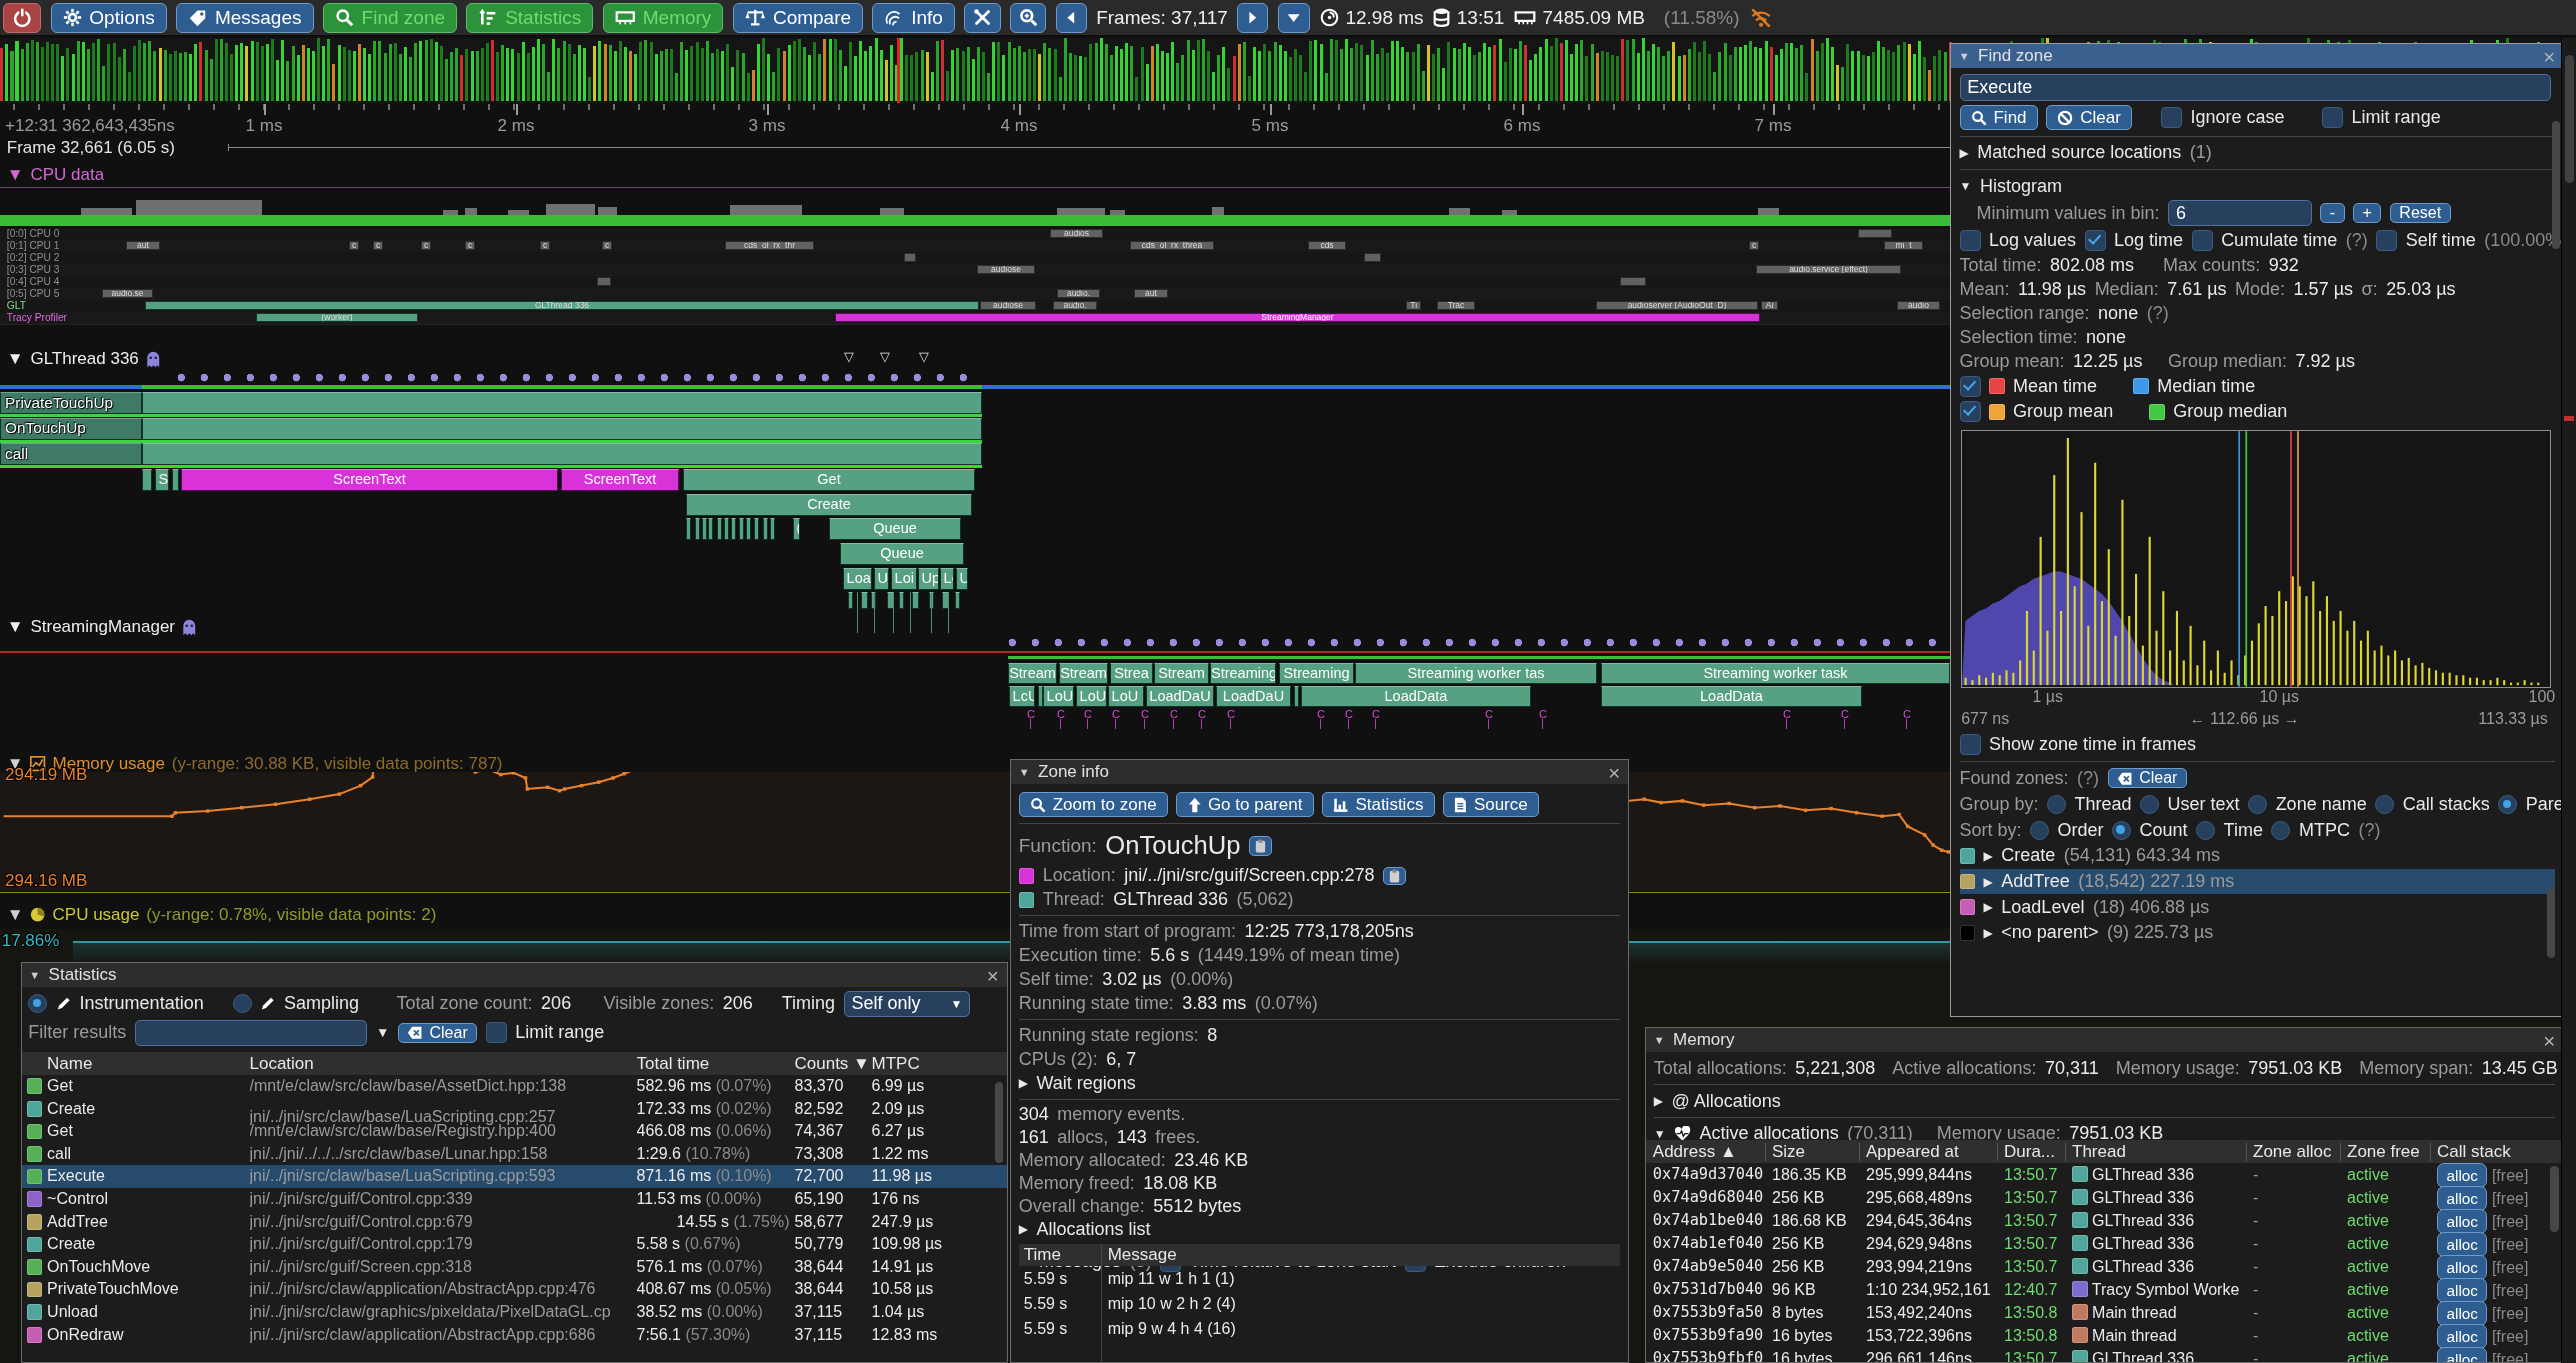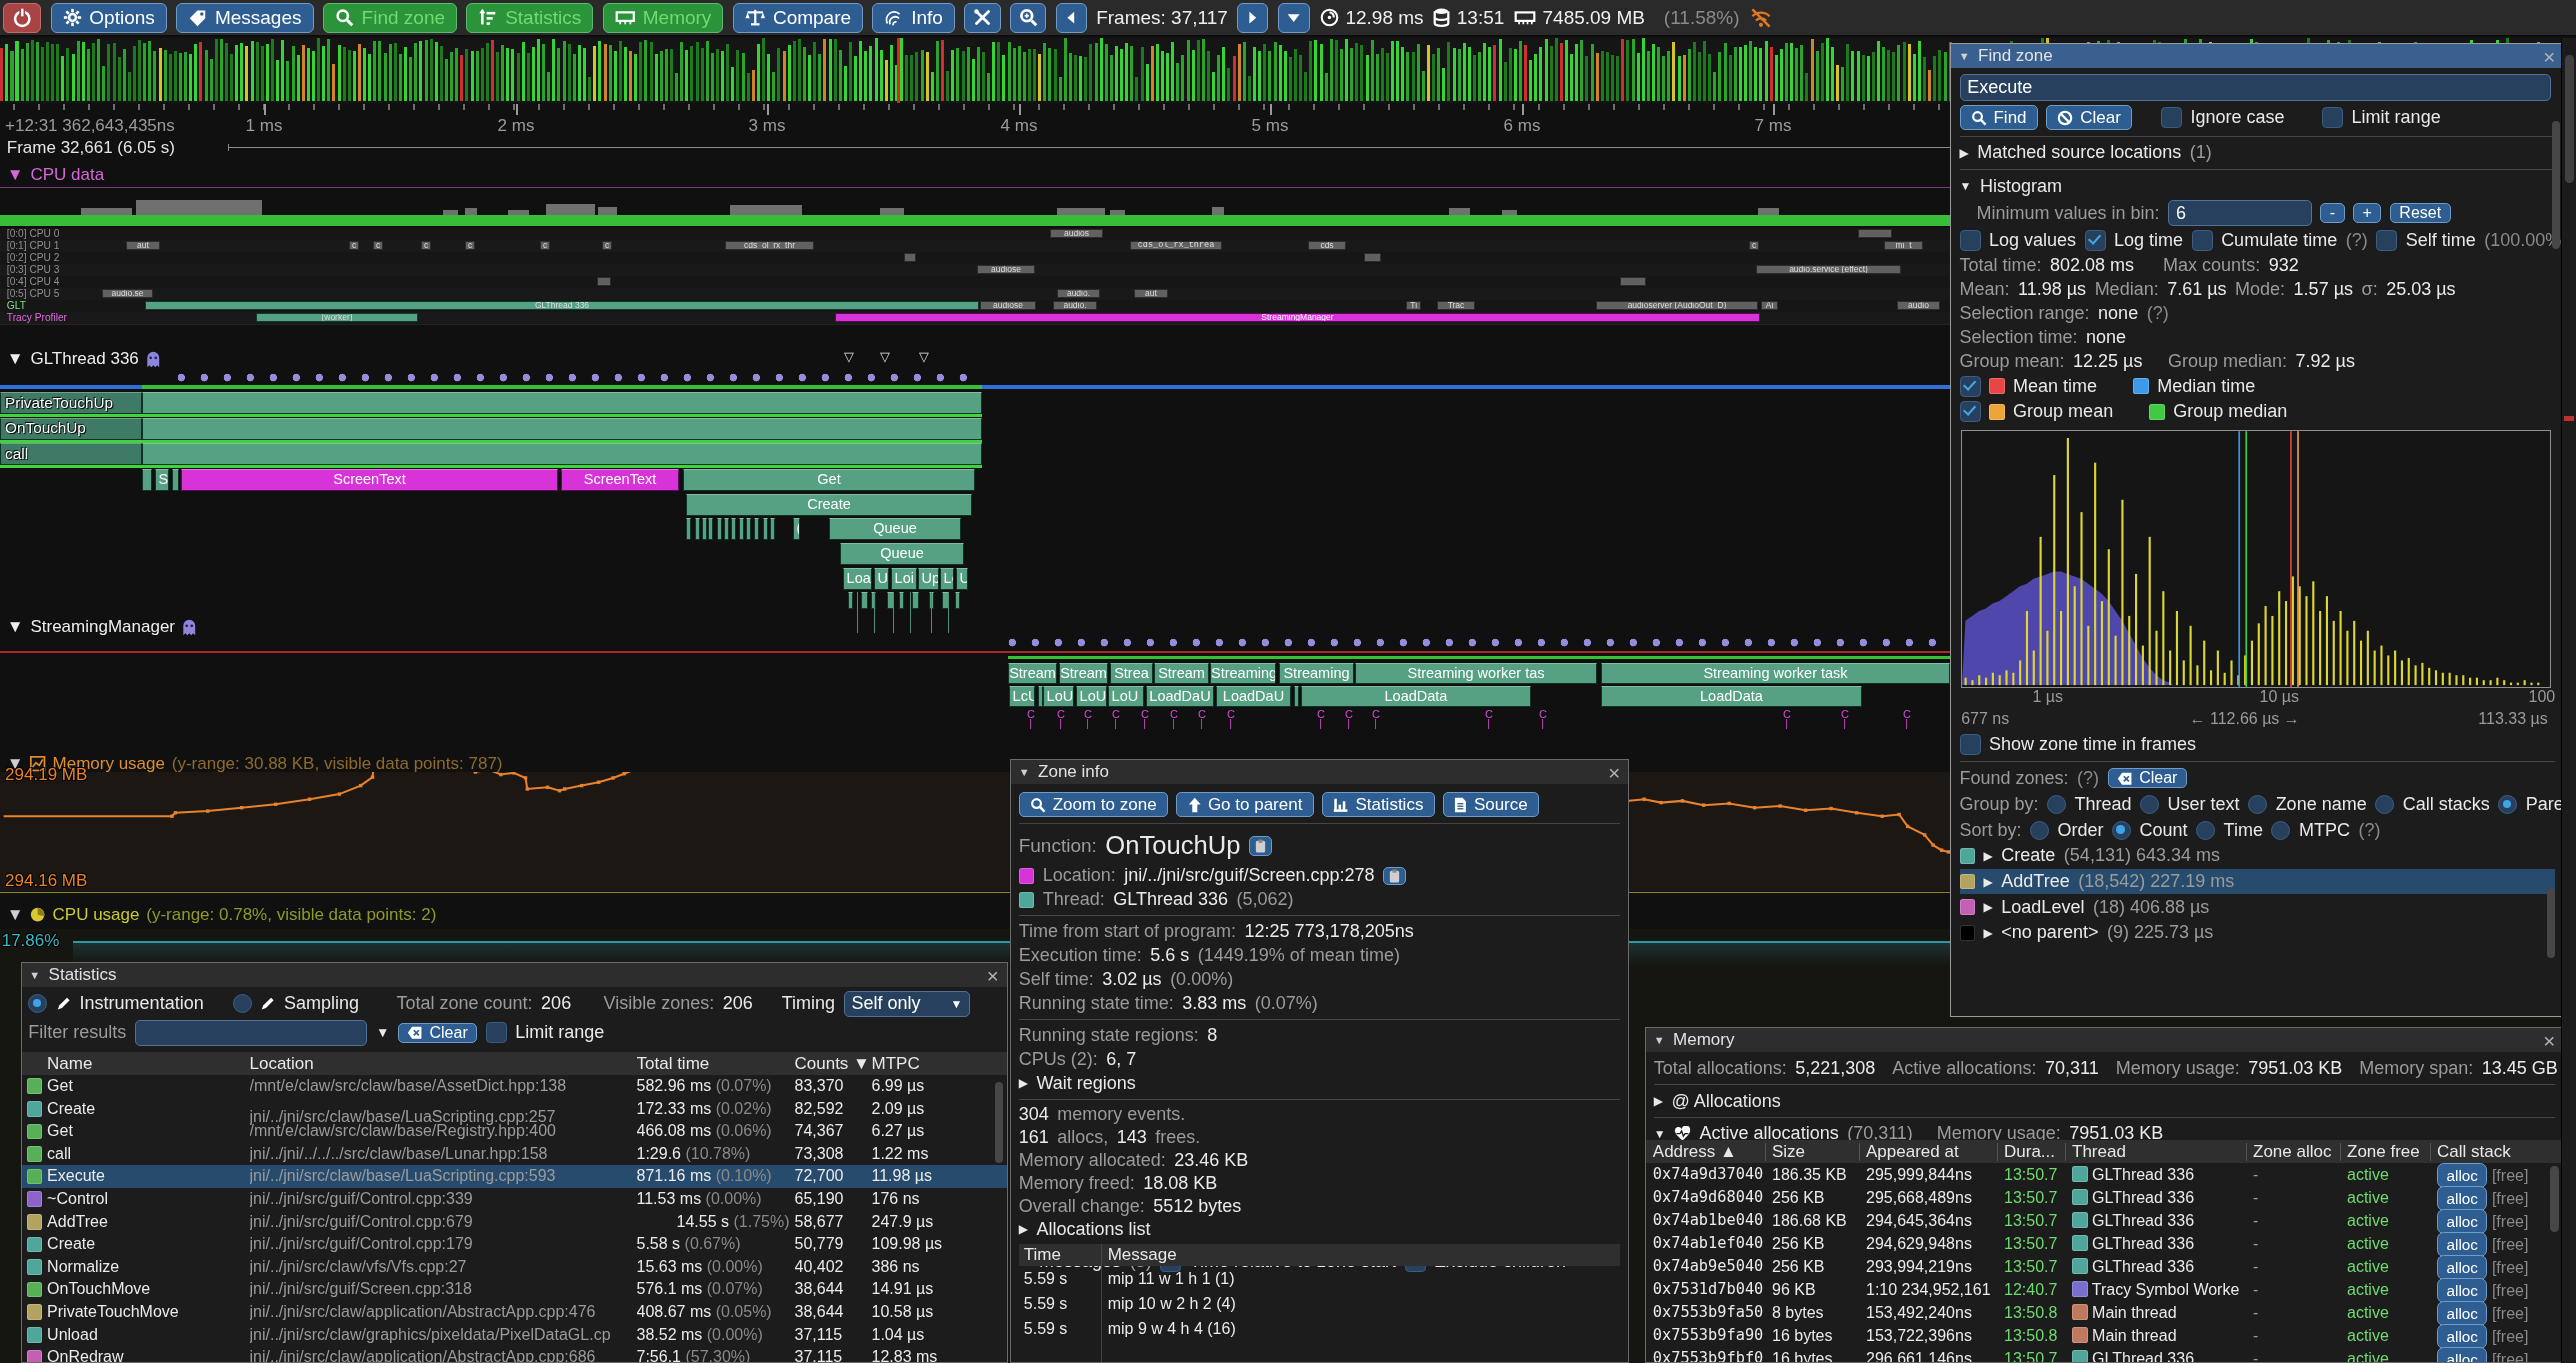--- a/index.html
+++ b/index.html
@@ -855,21 +855,21 @@
     <div class="cpurow" style="top: 240px;">
       <div class="lbl">[0:1] CPU 1</div>
       <div class="chip" style="left: 126px; width: 34px;">aut</div>
       <div class="chip" style="left: 349px; width: 10.2px;">c</div>
       <div class="chip" style="left: 373px; width: 10.2px;">c</div>
       <div class="chip" style="left: 421px; width: 10.2px;">c</div>
       <div class="chip" style="left: 465px; width: 10.2px;">c</div>
       <div class="chip" style="left: 540px; width: 10.2px;">c</div>
       <div class="chip" style="left: 602px; width: 10.2px;">c</div>
       <div class="chip" style="left: 725px; width: 89px;">cds_ol_rx_thr</div>
-      <div class="chip" style="left: 1130px; width: 92px; font-family: Liberation Mono, monospace;">cds_ol_rx_threa</div>
+      <div class="chip" style="left: 1130px; width: 84px;">cds_ol_rx_threa</div>
       <div class="chip" style="left: 1308px; width: 38px;">cds</div>
       <div class="chip" style="left: 1749px; width: 10.2px;">c</div>
       <div class="chip" style="left: 1884px; width: 39px;">mi_t</div>
     </div>
     <div class="cpurow" style="top: 252px;">
       <div class="lbl">[0:2] CPU 2</div>
       <div class="chip" style="left: 904px; width: 12px;"></div>
       <div class="chip" style="left: 1364px; width: 17px;"></div>
     </div>
     <div class="cpurow" style="top: 264px;">
@@ -1285,28 +1285,20 @@
       </div>
       <div class="trow" style="height: 22.6px;">
         <div class="swatch" style="position: absolute; left: 5.1px; top: 3.4px; background: rgb(79, 167, 155);"></div>
         <div class="cell w" style="left: 25.6px; width: 196px; line-height: 22.6px;">Create</div>
         <div class="cell g" style="left: 228px; width: 382px; line-height: 22.6px;">jni/../jni/src/guif/Control.cpp:179</div>
         <div class="cell" style="left: 615px; width: 153px; line-height: 22.6px;"><span class="w">5.58 s</span> <span class="q">(0.67%)</span></div>
         <div class="cell w" style="left: 773px; line-height: 22.6px;">50,779</div>
         <div class="cell w" style="left: 850px; line-height: 22.6px;">109.98 µs</div>
       </div>
       <div class="trow" style="height: 22.6px;">
-        <div class="swatch" style="position: absolute; left: 5.1px; top: 3.4px; background: rgb(79, 167, 155);"></div>
-        <div class="cell w" style="left: 25.6px; width: 196px; line-height: 22.6px;">Normalize</div>
-        <div class="cell g" style="left: 228px; width: 382px; line-height: 22.6px;">jni/../jni/src/claw/vfs/Vfs.cpp:27</div>
-        <div class="cell" style="left: 615px; width: 153px; line-height: 22.6px;"><span class="w">15.63 ms</span> <span class="q">(0.00%)</span></div>
-        <div class="cell w" style="left: 773px; line-height: 22.6px;">40,402</div>
-        <div class="cell w" style="left: 850px; line-height: 22.6px;">386 ns</div>
-      </div>
-      <div class="trow" style="height: 22.6px;">
         <div class="swatch" style="position: absolute; left: 5.1px; top: 3.4px; background: rgb(85, 176, 86);"></div>
         <div class="cell w" style="left: 25.6px; width: 196px; line-height: 22.6px;">OnTouchMove</div>
         <div class="cell g" style="left: 228px; width: 382px; line-height: 22.6px;">jni/../jni/src/guif/Screen.cpp:318</div>
         <div class="cell" style="left: 615px; width: 153px; line-height: 22.6px;"><span class="w">576.1 ms</span> <span class="q">(0.07%)</span></div>
         <div class="cell w" style="left: 773px; line-height: 22.6px;">38,644</div>
         <div class="cell w" style="left: 850px; line-height: 22.6px;">14.91 µs</div>
       </div>
       <div class="trow" style="height: 22.6px;">
         <div class="swatch" style="position: absolute; left: 5.1px; top: 3.4px; background: rgb(179, 163, 95);"></div>
         <div class="cell w" style="left: 25.6px; width: 196px; line-height: 22.6px;">PrivateTouchMove</div>

